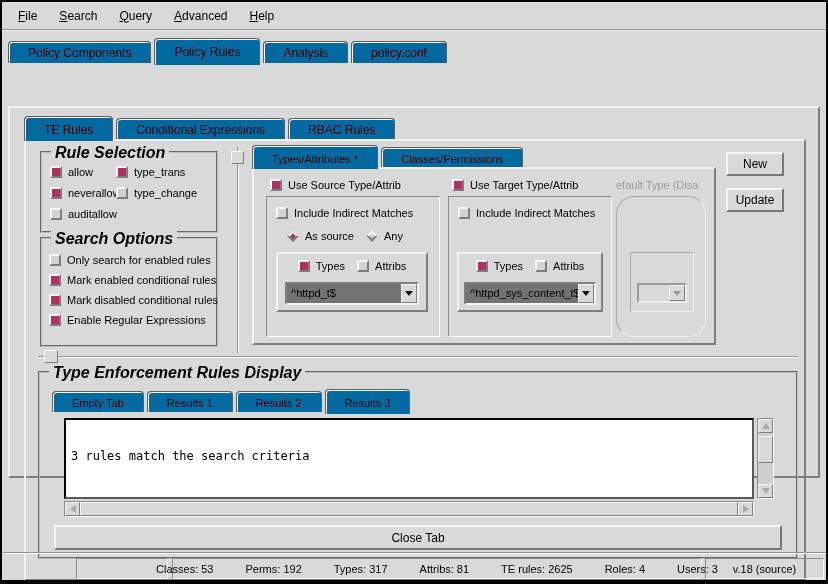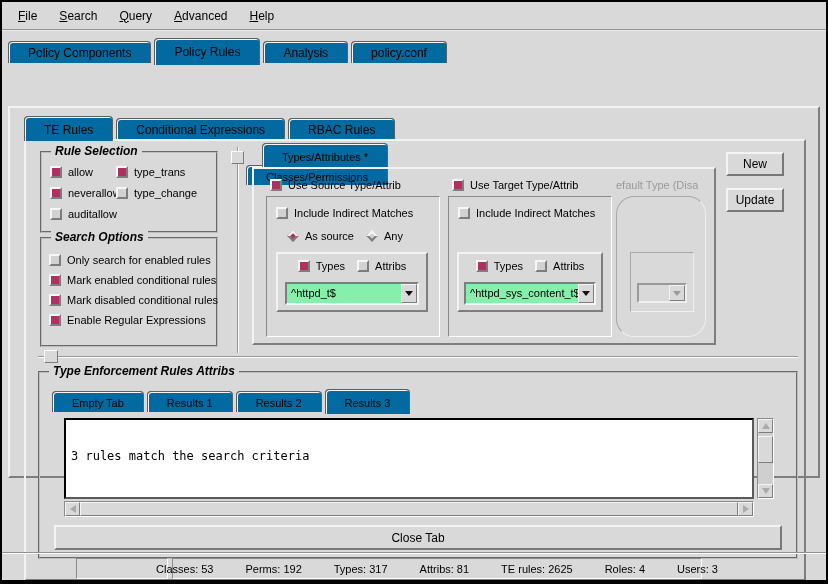--- a/index.html
+++ b/index.html
@@ -27,21 +27,21 @@
   .raised{border:2px solid;border-color:#f2f2f2 #7e7e7e #7e7e7e #f2f2f2;}
   .sunken{border:1px solid;border-color:#8a8a8a #ffffff #ffffff #8a8a8a;}
   .main-frame{position:absolute;left:6px;top:61px;width:812px;height:372px;margin-top:43px;}
   .sub-tabs{position:absolute;left:14px;top:7px;height:24px;}
   .sub-tabs .tab{height:21px;}
   .sub-tabs .tab.active{height:25px;}
   .sub-frame{position:absolute;left:14px;top:31px;width:782px;height:442px;}
   
   .lf{position:absolute;border:2px groove #bdbdbd;}
   .lf-title{position:absolute;top:-9px;left:9px;background:#d9d9d9;padding:0 4px;
-    font-weight:bold;font-style:italic;font-size:12px;white-space:nowrap;}
+    font-weight:bold;font-style:italic;font-size:16px;white-space:nowrap;}
   .rule-selection{left:14px;top:10px;width:178px;height:82px;}
   .rs-grid{display:grid;grid-template-columns:66px auto;row-gap:9px;padding:13px 8px 0 8px;}
   .search-options{left:14px;top:96px;width:178px;height:110px;}
   .so-list{display:flex;flex-direction:column;gap:8px;padding:15px 0 0 7px;}
   
   .check,.radio{display:flex;align-items:center;gap:6px;white-space:nowrap;font-size:11px;cursor:default;}
   .cb{width:12px;height:12px;flex:0 0 12px;background:#d2d2d2;
     border:2px solid;border-color:#f6f6f6 #7d7d7d #7d7d7d #f6f6f6;}
   .cb.on{background:#b03060;}
   .rd{width:8px;height:8px;flex:0 0 8px;transform:rotate(45deg);background:#d2d2d2;
@@ -50,31 +50,31 @@
   
   .vsash{position:absolute;left:211px;top:6px;width:2px;height:206px;
     border-left:1px solid #969696;border-right:1px solid #fff;}
   .vsash-handle{position:absolute;left:205px;top:10px;width:13px;height:13px;background:#d9d9d9;
     border:1px solid;border-color:#fff #7d7d7d #7d7d7d #fff;}
   .hsash{position:absolute;left:12px;top:215px;width:760px;height:2px;
     border-top:1px solid #969696;border-bottom:1px solid #fff;}
   .hsash-handle{position:absolute;left:18px;top:209px;width:14px;height:13px;background:#d9d9d9;
     border:1px solid;border-color:#fff #7d7d7d #7d7d7d #fff;}
   
-  .ta-tabs{position:absolute;left:220px;top:2px;height:24px;flex-direction:column;}
+  .ta-tabs{position:absolute;left:226px;top:2px;height:24px;}
   .ta-tabs .tab{height:20px;font-size:11px;}
   .ta-tabs .tab.active{height:24px;}
   .ta-frame{position:absolute;left:226px;top:26px;width:464px;height:178px;}
   .use-cb{position:absolute;top:10px;}
   .sec-frame{position:absolute;top:27px;height:141px;}
   .indirect{position:absolute;left:9px;top:10px;}
   .radios{position:absolute;left:20px;top:33px;display:flex;gap:12px;}
   .inner-frame{position:absolute;top:55px;height:60px;}
   .ta-cbs{display:flex;justify-content:center;gap:12px;margin-top:6px;}
-  .combo{position:absolute;left:7px;right:7px;top:28px;height:23px;display:flex;background:#86efac;
+  .combo{position:absolute;left:7px;right:7px;top:28px;height:23px;display:flex;background:#737373;
     border:2px solid;border-color:#7e7e7e #f4f4f4 #f4f4f4 #7e7e7e;}
   .combo-val{flex:1;padding:3px 3px 0 4px;font-size:11px;overflow:hidden;white-space:nowrap;}
   .combo-btn{width:16px;background:#d9d9d9;display:flex;align-items:center;justify-content:center;
     border:1px solid;border-color:#f4f4f4 #7e7e7e #7e7e7e #f4f4f4;}
   .tri-down{width:0;height:0;border-left:4px solid transparent;border-right:4px solid transparent;border-top:5px solid #111;}
   .combo.disabled{background:#d9d9d9;border-color:#9a9a9a #eee #eee #9a9a9a;}
   .combo.disabled .tri-down{border-top-color:#9a9a9a;}
   .default-label{position:absolute;left:362px;top:-17px;width:92px;overflow:hidden;white-space:nowrap;
     color:#9a9a9a;font-size:11px;}
   .disabled-frame{border-color:#a8a8a8 #eee #eee #a8a8a8;}
@@ -290,21 +290,21 @@
         </div>
       </div>
 
       <button class="btn btn-new">New</button>
       <button class="btn btn-update">Update</button>
 
       <div class="hsash"></div>
       <div class="hsash-handle"></div>
 
       <div class="lf te-display">
-        <span class="lf-title">Type Enforcement Rules Attribs</span>
+        <span class="lf-title">Type Enforcement Rules Display</span>
 
         <div class="tabs res-tabs">
           <div class="tab">Empty Tab</div>
           <div class="tab">Results 1</div>
           <div class="tab">Results 2</div>
           <div class="tab active">Results 3</div>
         </div>
 
         <div class="text-frame">
           <div class="results-text">
@@ -349,14 +349,17 @@
   <div class="sb-panel sb-empty"></div>
   <div class="sb-panel sb-stats">
     <span>Classes: 53</span>
     <span>Perms: 192</span>
     <span>Types: 317</span>
     <span>Attribs: 81</span>
     <span>TE rules: 2625</span>
     <span>Roles: 4</span>
     <span>Users: 3</span>
   </div>
+  <div class="sb-panel sb-version">
+    <span>v.18 (source)</span>
+  </div>
 
 </div>
 
 </body></html>

